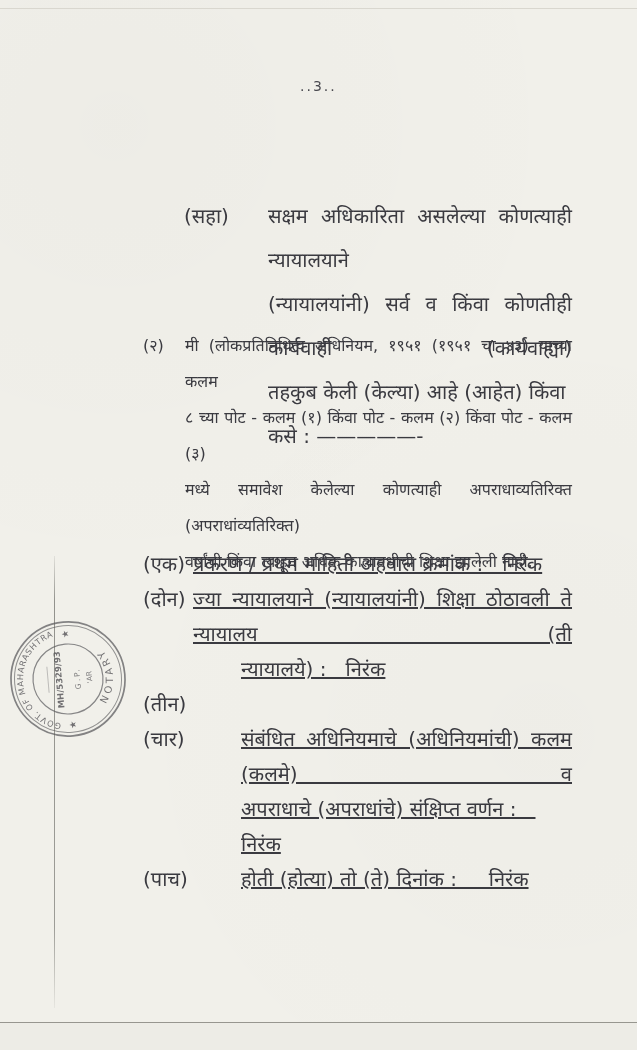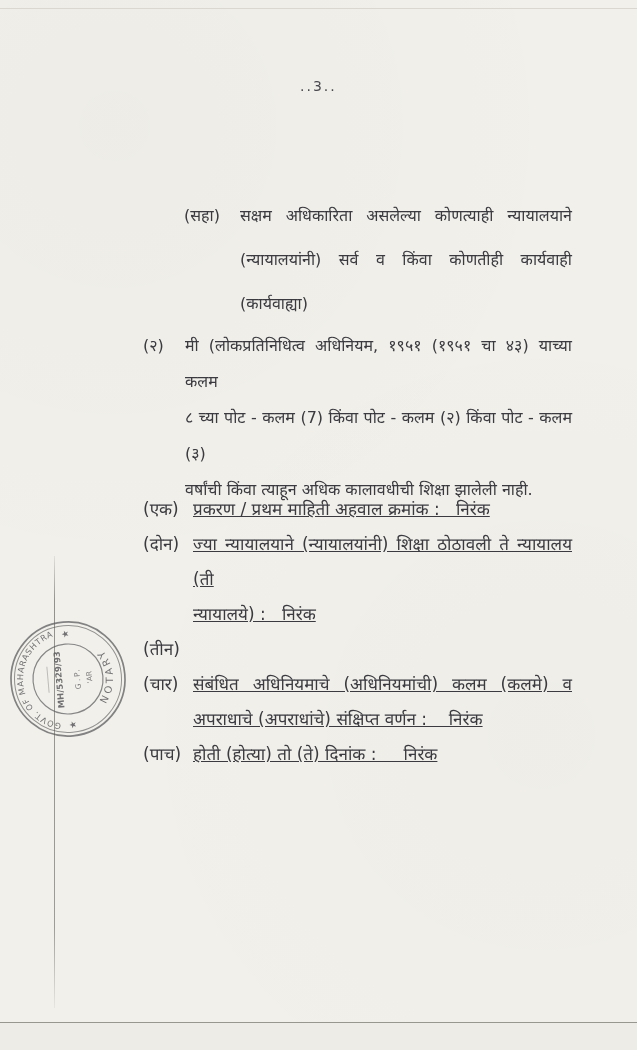--- a/index.html
+++ b/index.html
@@ -11,31 +11,31 @@
       radial-gradient(circle at 85% 70%, rgba(0,0,0,0.012), transparent 50%),
       #f1f0ea;
     font-family:"DejaVu Sans", sans-serif;
     color:#3a3a40;
   }
   .top-edge{position:absolute;top:8px;left:0;width:637px;height:1px;background:#d9d7cf;}
   .page-number{position:absolute;left:300px;top:78px;font-size:14px;letter-spacing:2px;color:#4a4a50;}
   .clause{position:absolute;display:flex;}
   .clause .label{flex:none;}
   .clause .content{flex:1;min-width:0;}
-  .saha{left:184px;top:194px;width:388px;font-size:16px;line-height:44px;}
+  .saha{left:184px;top:194px;width:388px;font-size:20px;line-height:44px;gap:28px;}
   .saha .label{width:56px;}
   .two{left:143px;top:328px;width:429px;font-size:16px;line-height:36px;}
   .two .label{width:42px;}
-  .items{position:absolute;left:143px;top:492px;width:429px;font-size:17px;line-height:35px;}
+  .items{position:absolute;left:143px;top:547px;width:429px;font-size:20px;line-height:35px;}
   .item{display:flex;}
   .item .label{flex:none;width:50px;}
   .item .content{flex:1;min-width:0;text-decoration:underline;}
   .line{display:block;}
   .j{text-align:justify;text-align-last:justify;}
-  .cont{}
+  .cont{margin-left:48px;}
   .stamp{position:absolute;left:6px;top:617px;width:124px;height:124px;transform:rotate(-95deg);opacity:0.88;}
   .stamp text{font-family:"DejaVu Sans", sans-serif;fill:#46454a;}
   .fold-vertical{
     position:absolute;left:54px;top:556px;width:1px;height:452px;z-index:5;
     background:linear-gradient(to bottom, rgba(110,110,104,0.12), rgba(88,88,83,0.62) 10%, rgba(88,88,83,0.55) 82%, rgba(110,110,104,0.08));
   }
   .bottom-strip{position:absolute;left:0;top:1022px;width:637px;height:28px;background:#edece6;border-top:1px solid #97968f;}
 </style>
 </head>
 <body>
@@ -44,28 +44,30 @@
 
   <div class="top-edge"></div>
 
   <div class="page-number">..3..</div>
 
   <section class="clause saha">
     <span class="label">(सहा)</span>
     <div class="content">
         <div class="line j">सक्षम अधिकारिता असलेल्या कोणत्याही न्यायालयाने</div>
         <div class="line j">(न्यायालयांनी) सर्व व किंवा कोणतीही कार्यवाही (कार्यवाह्या)</div>
+        <div class="line">तहकुब केली (केल्या) आहे (आहेत) किंवा कसे : —————-</div>
       </div>
   </section>
 
   <section class="clause two">
     <span class="label">(२)</span>
     <div class="content">
         <div class="line j">मी (लोकप्रतिनिधित्व अधिनियम, १९५१ (१९५१ चा ४३) याच्या कलम</div>
-        <div class="line j">८ च्या पोट - कलम (7) किंवा पोट - कलम (२) किंवा पोट - कलम (३)</div>
+        <div class="line j">८ च्या पोट - कलम (१) किंवा पोट - कलम (२) किंवा पोट - कलम (३)</div>
+        <div class="line j">मध्ये समावेश केलेल्या कोणत्याही अपराधाव्यतिरिक्त (अपराधांव्यतिरिक्त)</div>
         <div class="line">वर्षांची किंवा त्याहून अधिक कालावधीची शिक्षा झालेली नाही.</div>
       </div>
   </section>
 
   <section class="items">
       <div class="item">
         <span class="label">(एक)</span>
         <div class="content">
           <div class="line">प्रकरण / प्रथम माहिती अहवाल क्रमांक :&nbsp;&nbsp; निरंक</div>
         </div>

